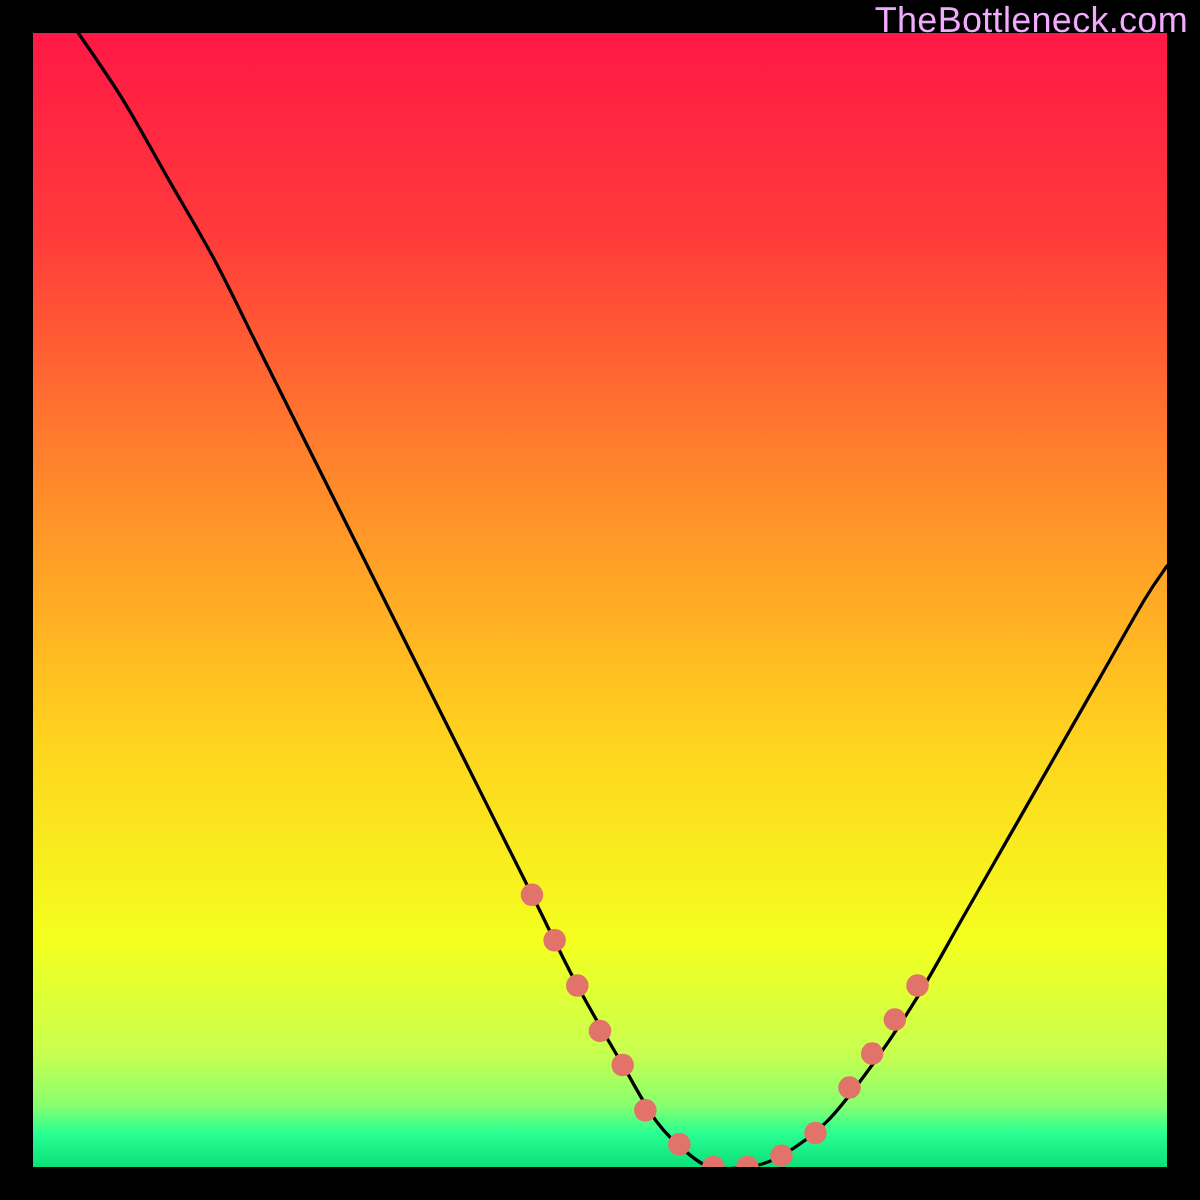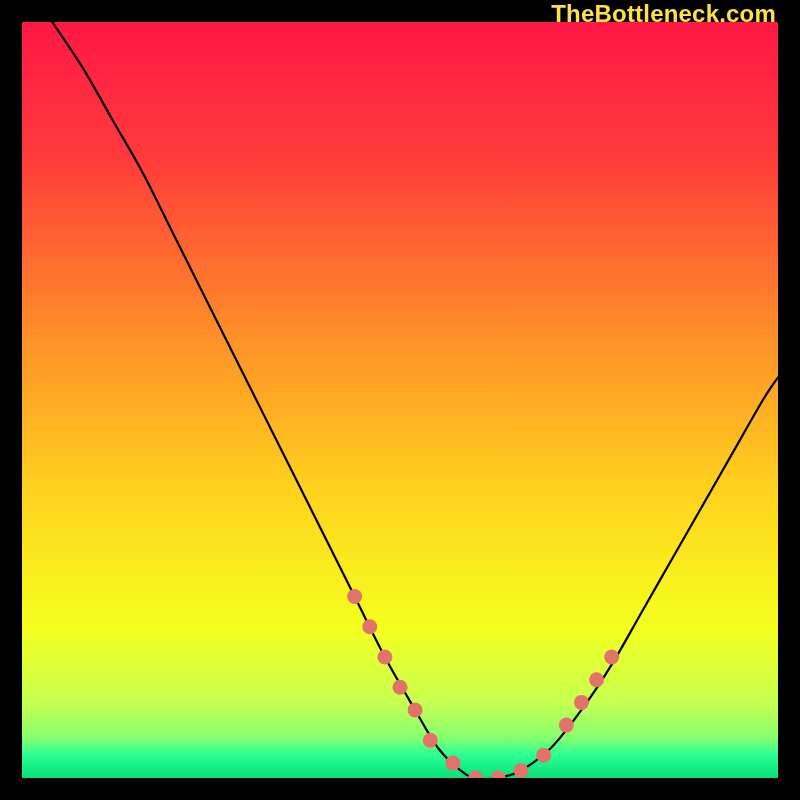--- a/index.html
+++ b/index.html
@@ -19,25 +19,25 @@
   .plot {
     position: absolute;
     left: 22px;
     top: 22px;
     width: 756px;
     height: 756px;
   }
   .watermark {
     position: absolute;
     top: 0;
-    right: 24px;
+    right: 8px;
     font-family: Arial, Helvetica, sans-serif;
     font-size: 24px;
-    font-weight: 700;
-    color: #fde047;
+    font-weight: 400;
+    color: #f0abfc;
     letter-spacing: 0.2px;
   }
   svg { display: block; }
 </style>
 </head>
 <body>
 
 <div class="stage">
   <svg class="plot" viewBox="0 0 756 756" width="756" height="756" preserveAspectRatio="none">
     <defs>

